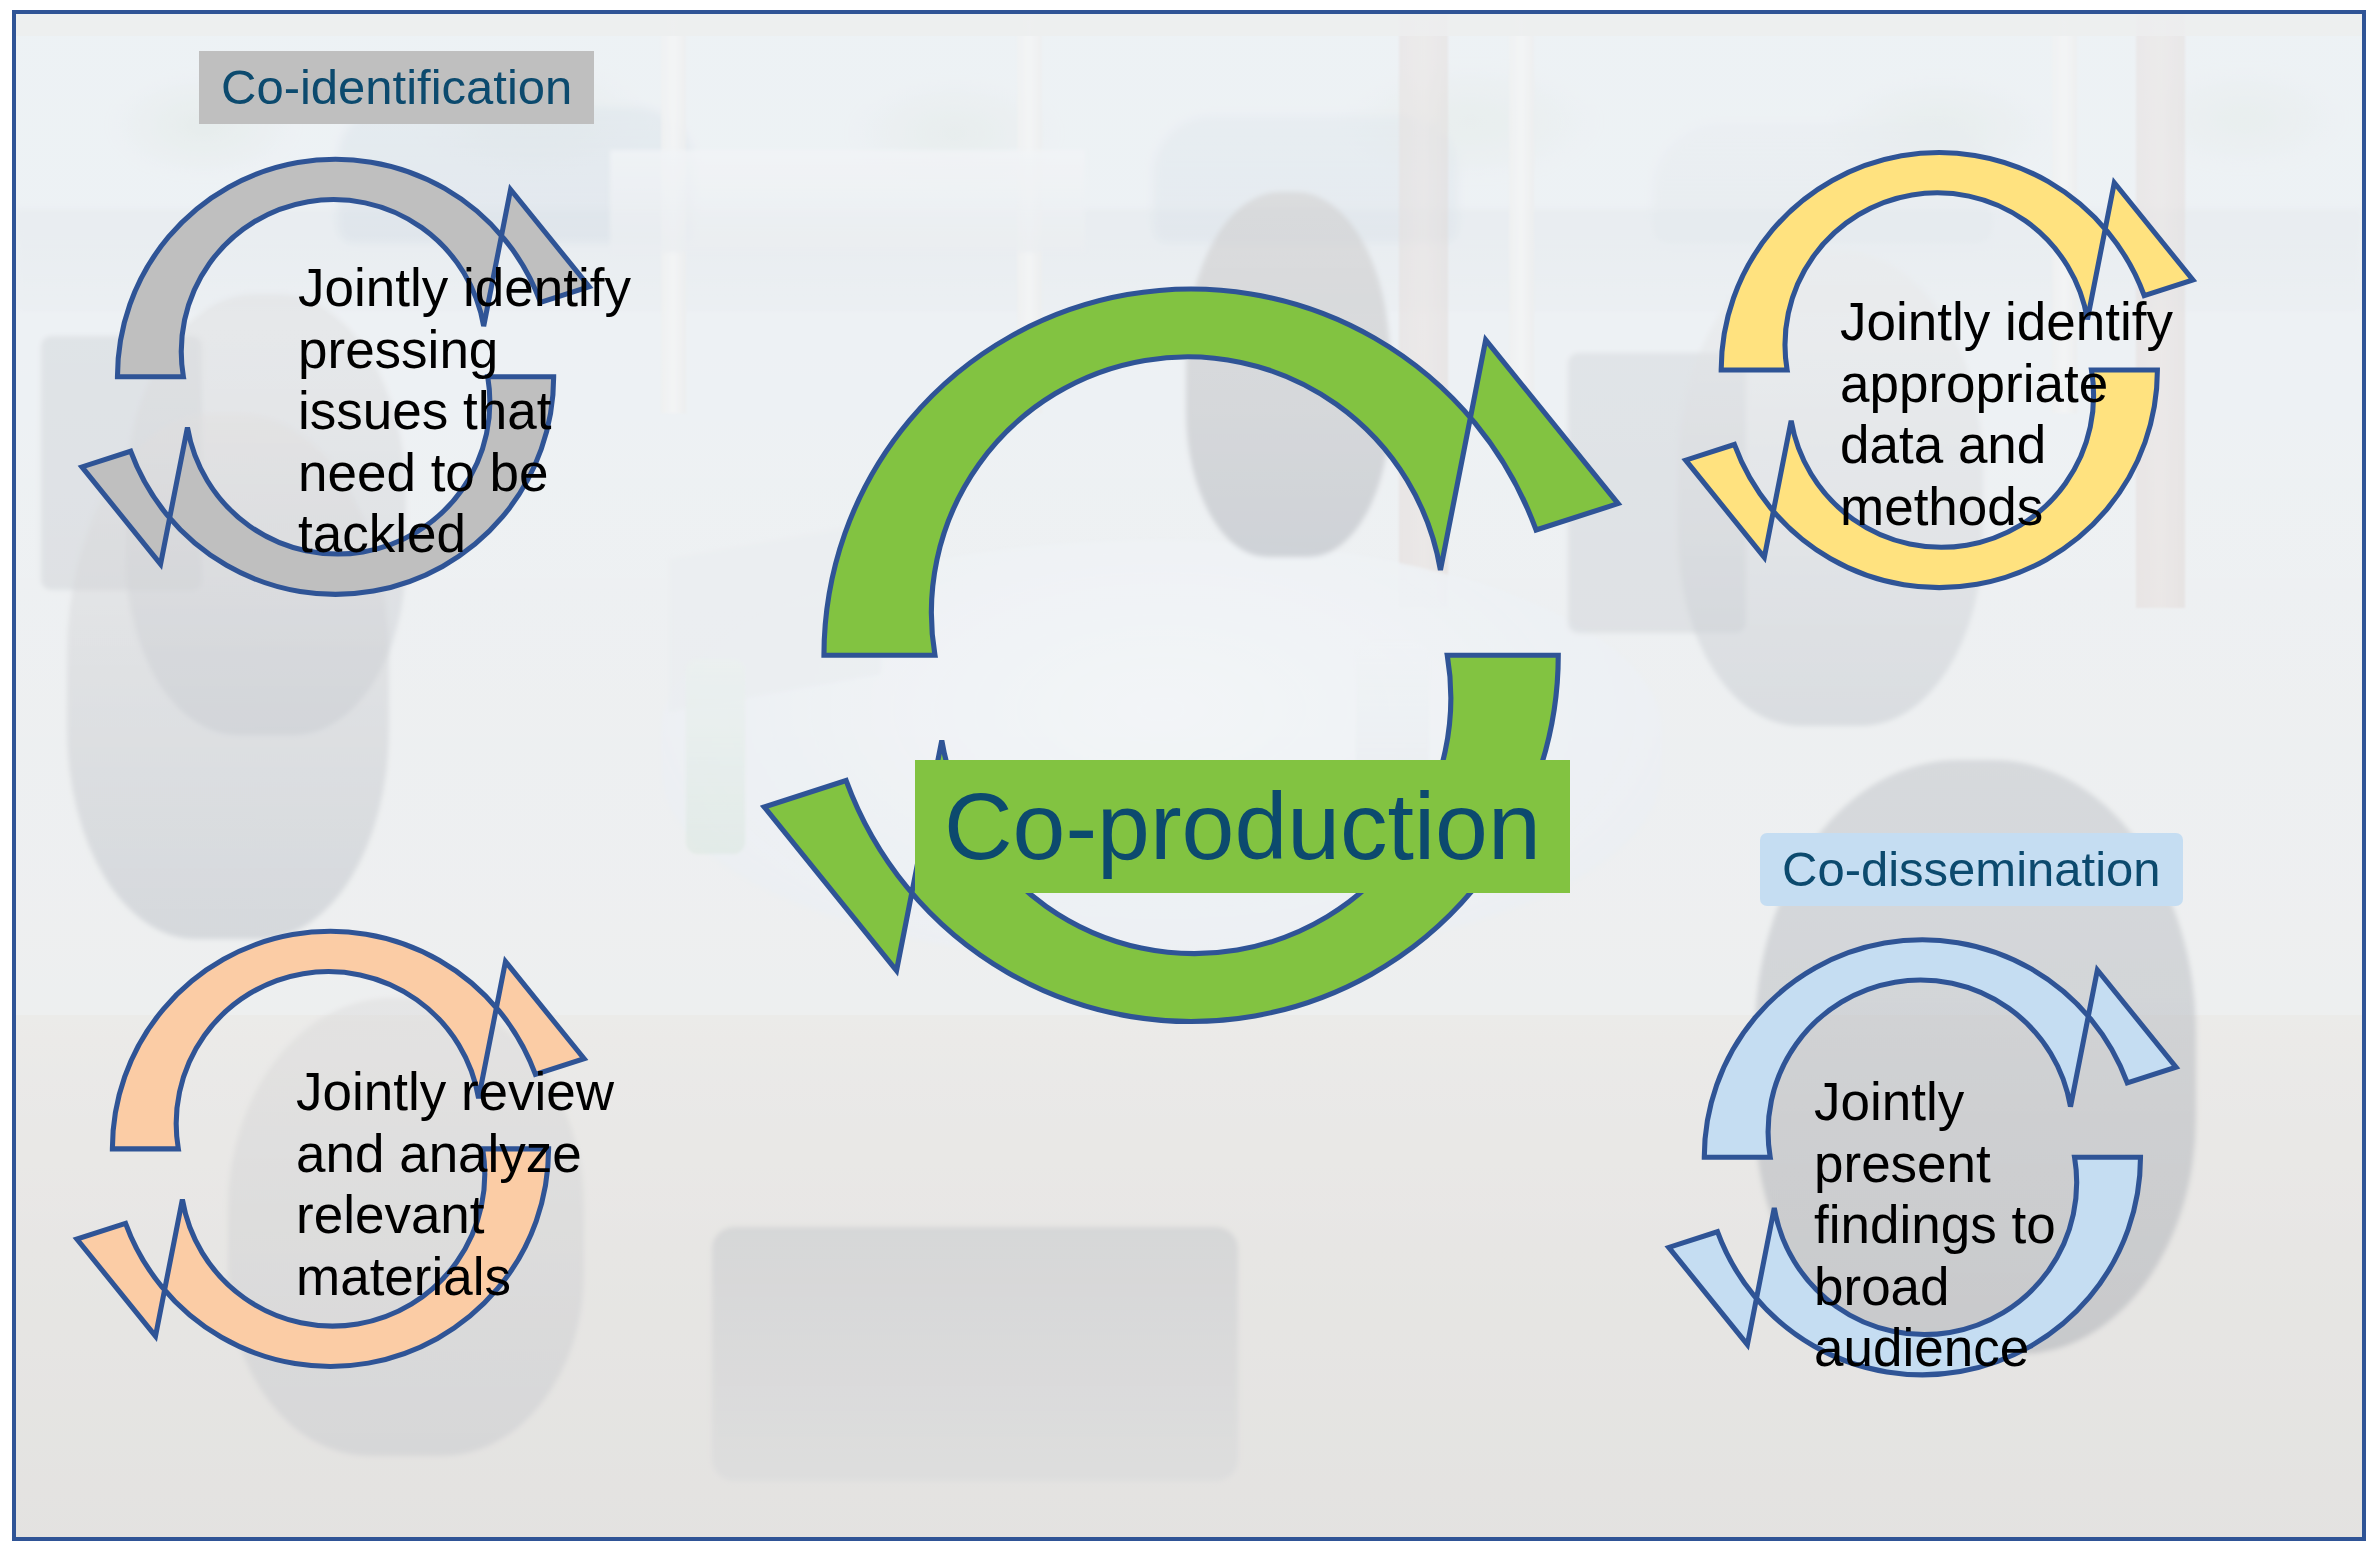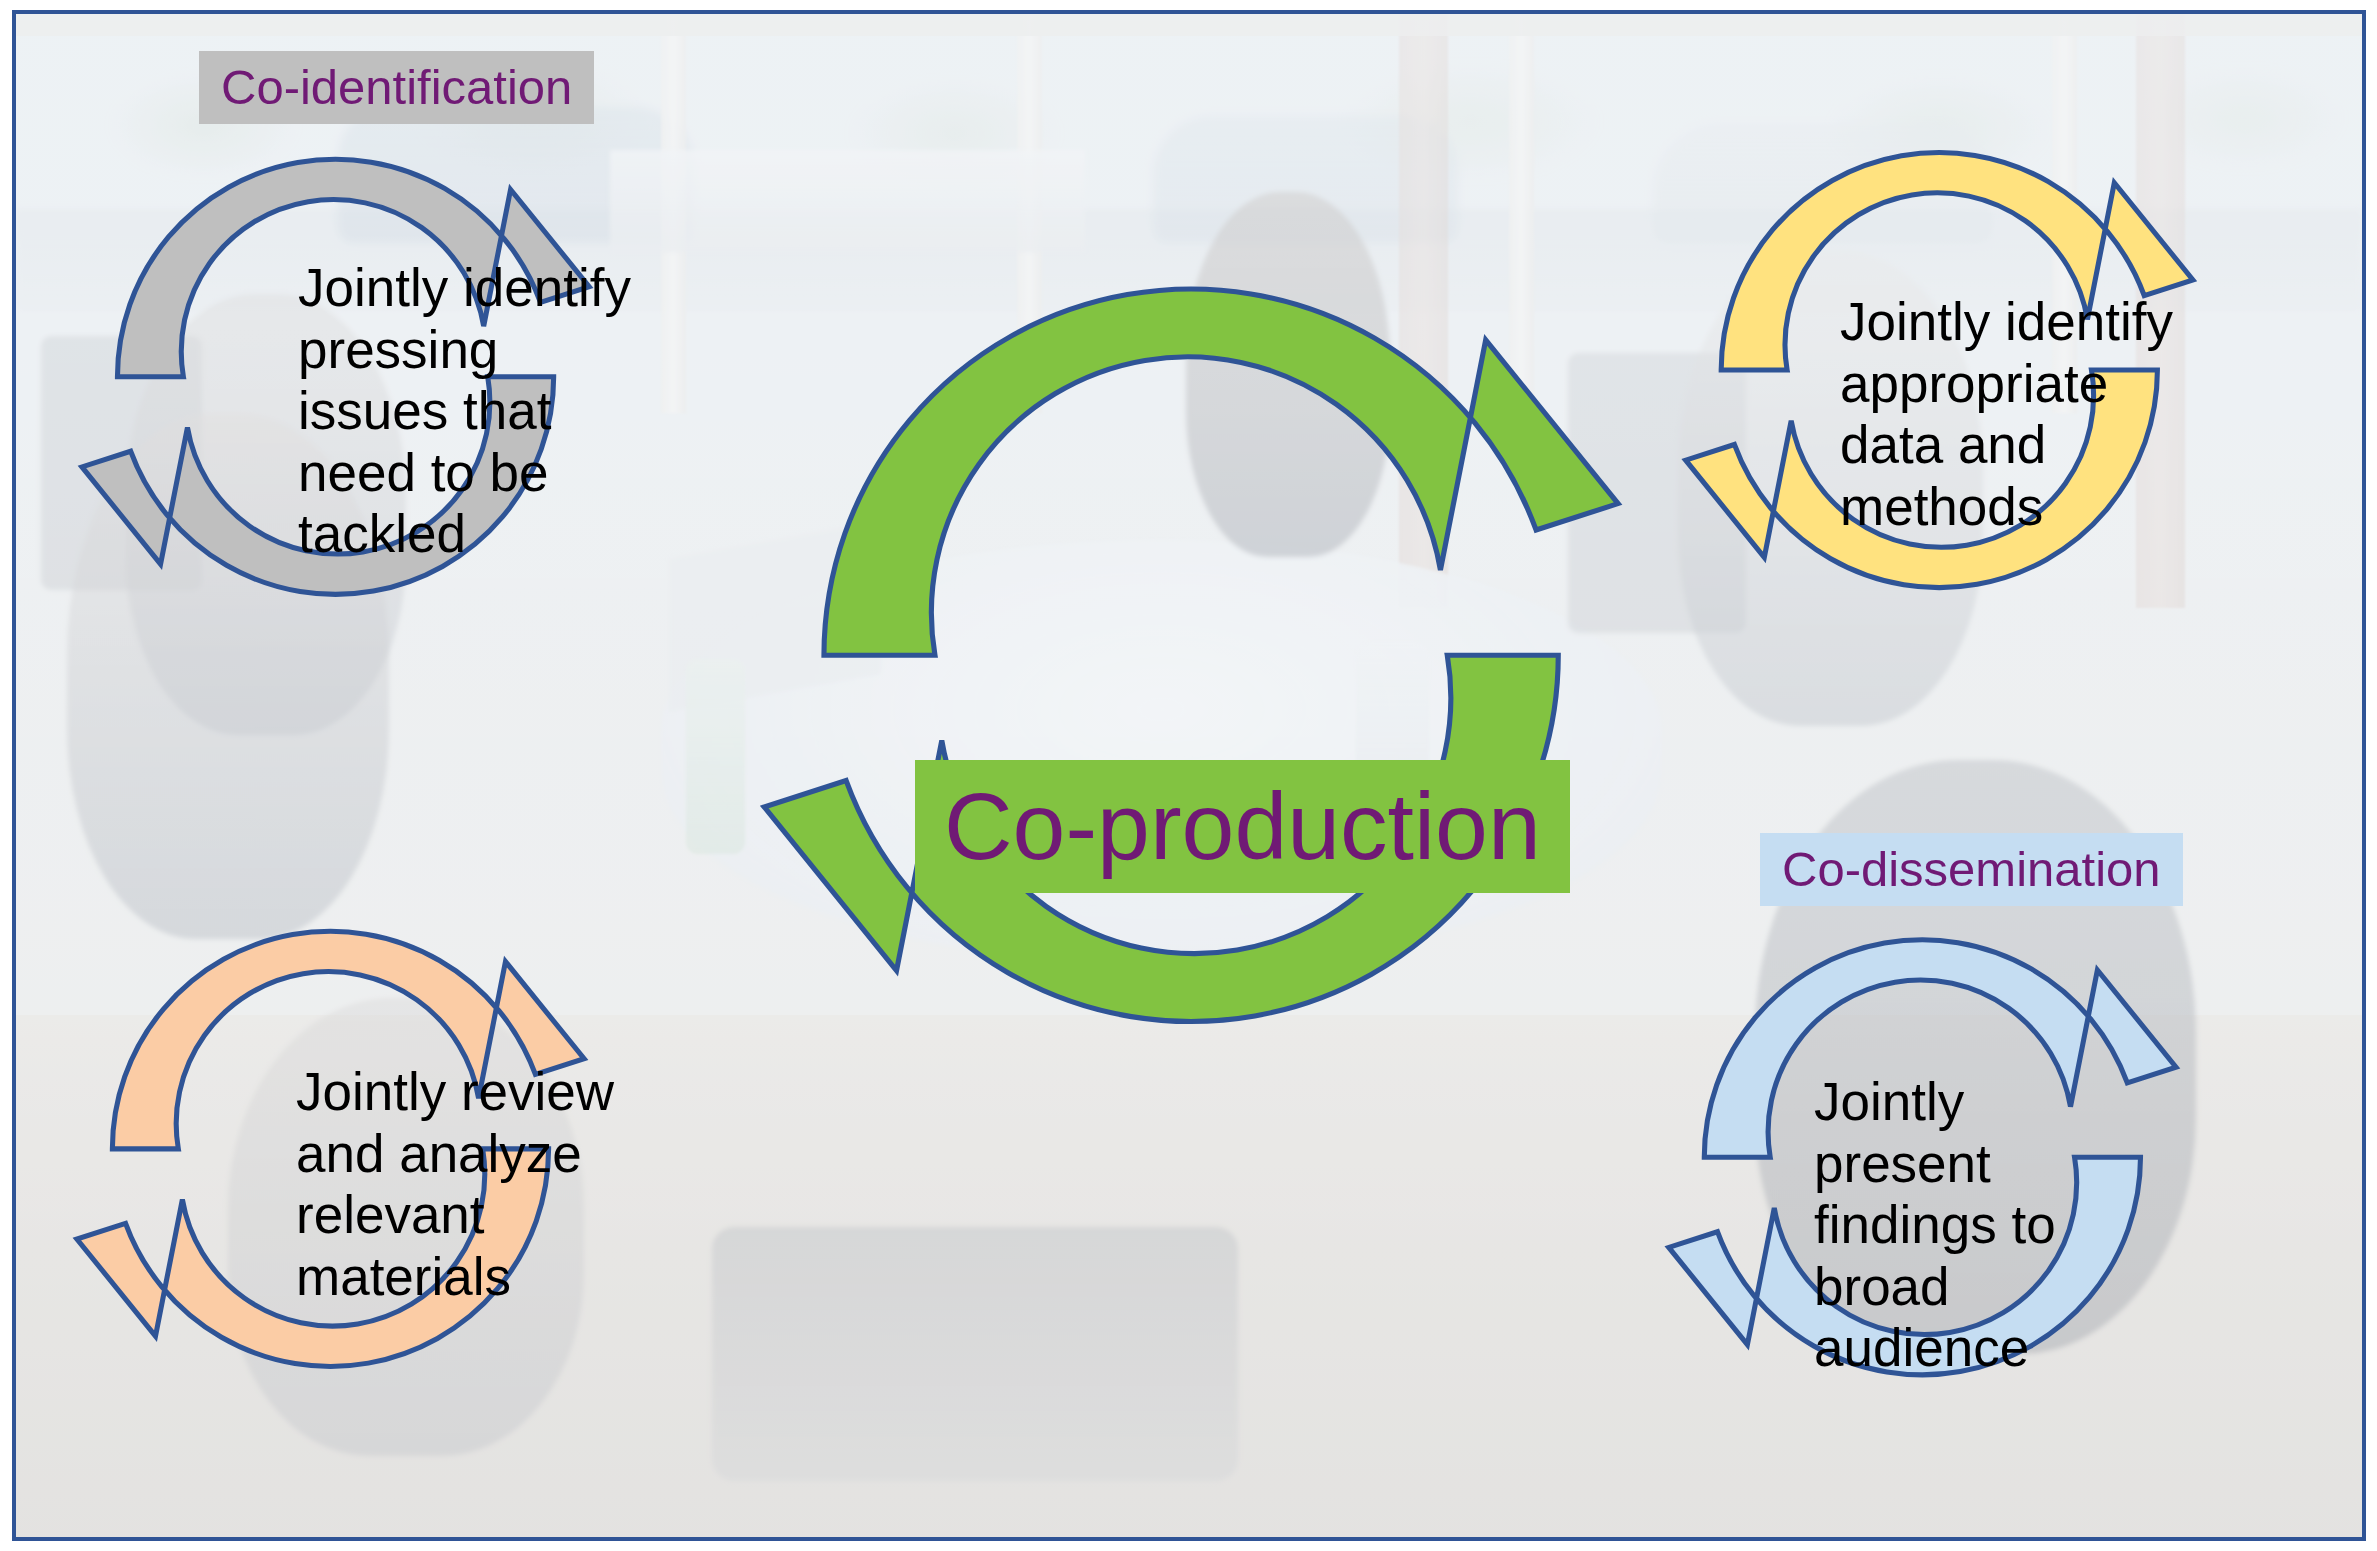--- a/index.html
+++ b/index.html
@@ -152,30 +152,30 @@
 
   
   #overlay { position: absolute; inset: 0; }
   #overlay svg { position: absolute; left: 0; top: 0; width: 100%; height: 100%; }
 
   .chip {
     position: absolute;
     display: flex;
     align-items: center;
     justify-content: center;
-    color: #701a75;
+    color: #0c4a6e;
     white-space: nowrap;
     line-height: 1;
   }
   .chip.small { font-size: 49px; padding: 12px 22px; }
 
   .chip-coidentification { background: #bfbfbf; left: 183px;  top: 37px;   }
   .chip-codesign         { background: #ffe27f; left: 1852px; top: 32px;   }
   .chip-coanalysis       { background: #fbcca5; left: 176px;  top: 814px;  }
-  .chip-codissemination  { background: #c5ddf2; left: 1744px; top: 819px;  }
+  .chip-codissemination  { background: #c5ddf2; left: 1744px; top: 819px; border-radius: 7px;  }
 
   .chip-coproduction {
     background: #82c341;
     left: 899px; top: 746px;
     font-size: 95px;
     padding: 18.7px 29px;
   }
 
   .cycle-text {
     position: absolute;

